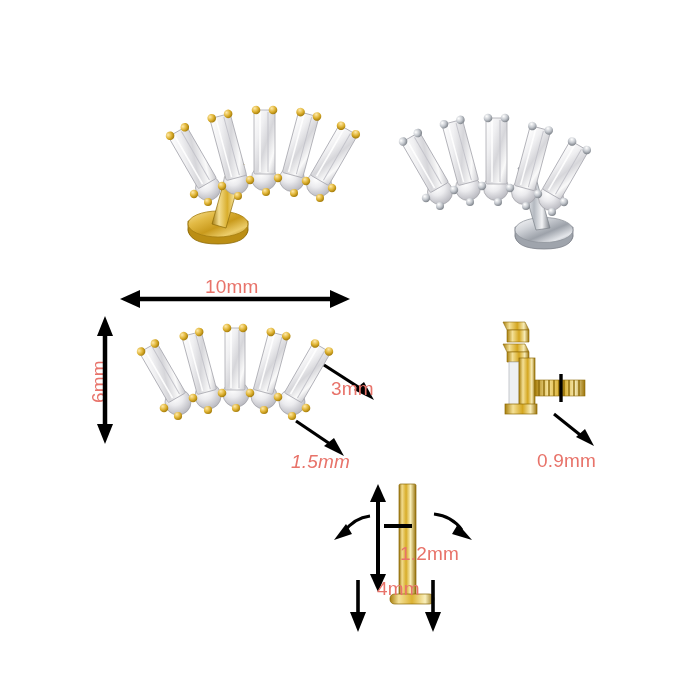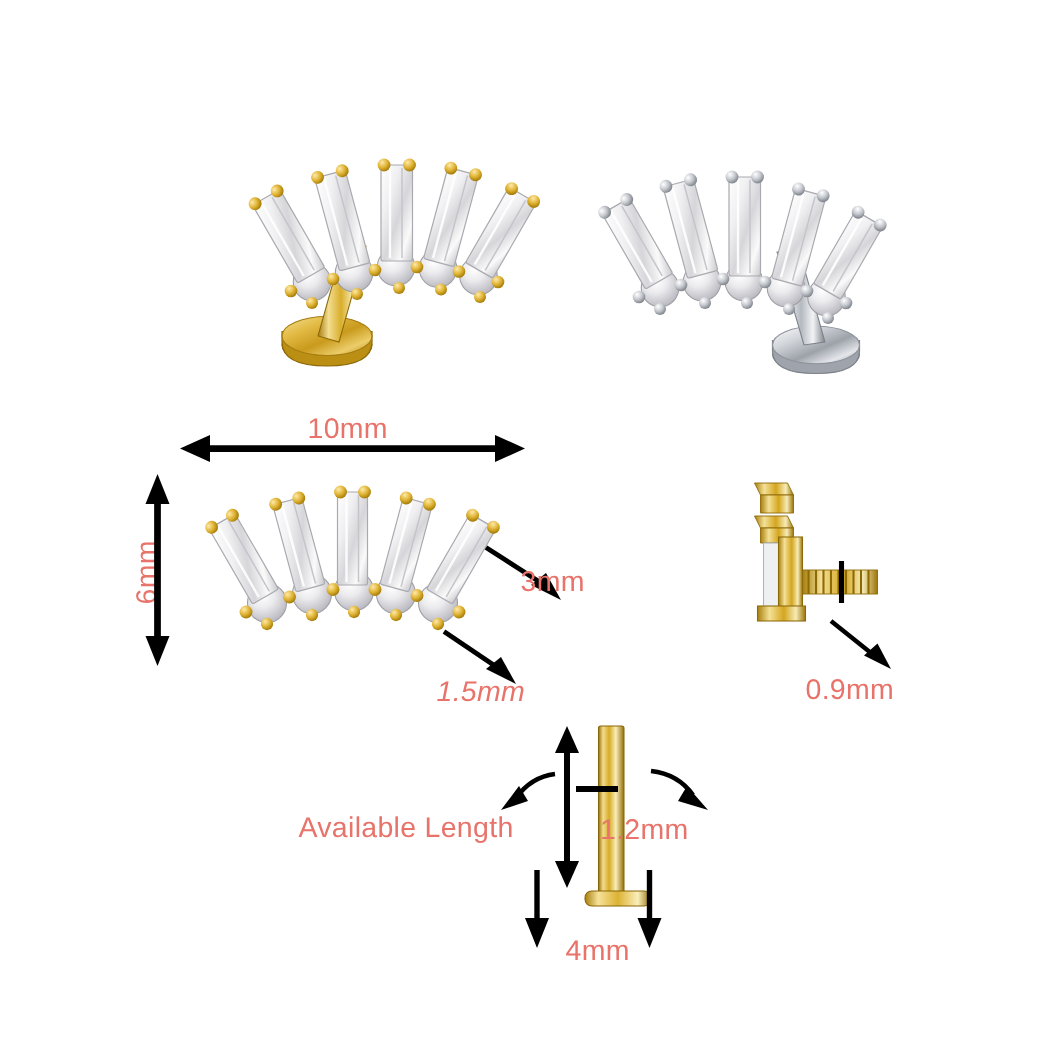--- a/index.html
+++ b/index.html
@@ -306,21 +306,21 @@
       </g>
     </svg>
   </div>
 
   <div class="abs" style="left:322px; top:362px;">
     <svg width="58" height="42" viewBox="0 0 58 42">
       <line x1="2" y1="3" x2="44" y2="30" stroke="#000000" stroke-width="3.2"></line>
       <polygon points="52,38 32,28 42,20" fill="#000000"></polygon>
     </svg>
   </div>
-  <div class="abs dim-label" style="left:331px; top:378px;margin-left:16px;">3mm</div>
+  <div class="abs dim-label" style="left:331px; top:378px;">3mm</div>
 
   <div class="abs" style="left:294px; top:418px;">
     <svg width="58" height="42" viewBox="0 0 58 42">
       <line x1="2" y1="3" x2="42" y2="30" stroke="#000000" stroke-width="3.2"></line>
       <polygon points="50,38 30,28 40,20" fill="#000000"></polygon>
     </svg>
   </div>
   <div class="abs dim-label" style="left:291px; top:451px;font-style:italic;">1.5mm</div>
 
   <div class="abs" style="left:495px; top:318px;">
@@ -416,32 +416,31 @@
     </svg>
   </div>
 
   <div class="abs" style="left:384px; top:522px;">
     <svg width="28" height="8" viewBox="0 0 28 8">
       <line x1="0" y1="4" x2="28" y2="4" stroke="#000000" stroke-width="4"></line>
     </svg>
   </div>
 
   <div class="abs dim-label multiline" style="left:199px; top:542px;">
-    <div>Available Length</div>
   </div>
 
   <div class="abs dim-label" style="left:400px; top:543px;">1.2mm</div>
 
   <div class="abs" style="left:349px; top:580px;">
     <svg width="18" height="52" viewBox="0 0 18 52">
       <line x1="9" y1="0" x2="9" y2="38" stroke="#000000" stroke-width="3.6"></line>
       <polygon points="9,52 1,32 17,32" fill="#000000"></polygon>
     </svg>
   </div>
   <div class="abs" style="left:424px; top:580px;">
     <svg width="18" height="52" viewBox="0 0 18 52">
       <line x1="9" y1="0" x2="9" y2="38" stroke="#000000" stroke-width="3.6"></line>
       <polygon points="9,52 1,32 17,32" fill="#000000"></polygon>
     </svg>
   </div>
-  <div class="abs dim-label" style="left:377px; top:624px;">4mm</div>
+  <div class="abs dim-label" style="left:377px; top:578px;">4mm</div>
 
 </div>
 
 </body></html>

